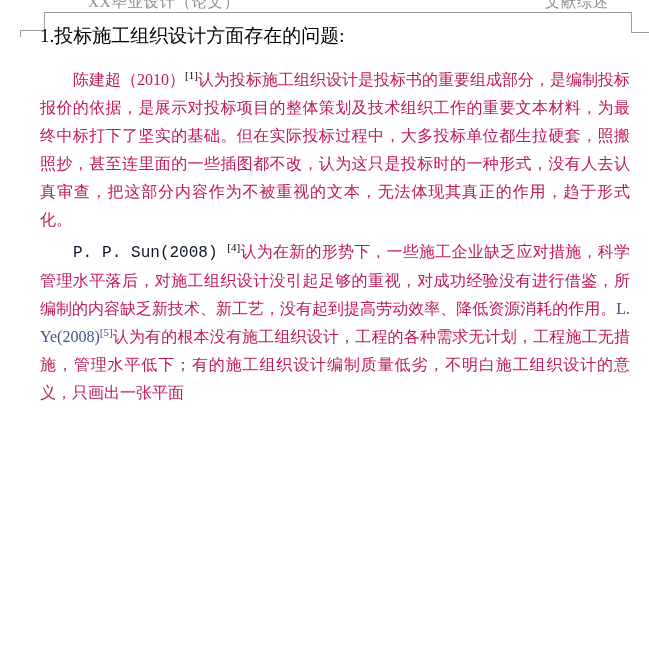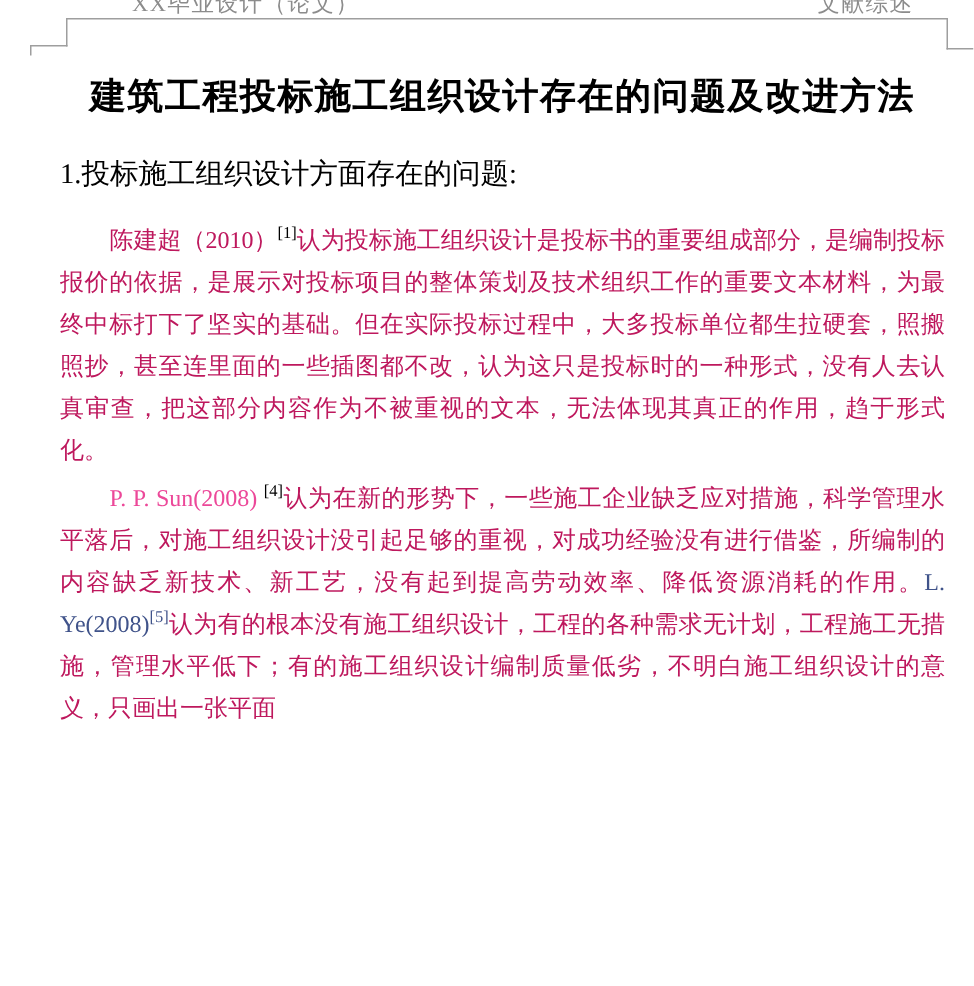--- a/index.html
+++ b/index.html
@@ -27,21 +27,21 @@
   }
   .heading{
     margin:23px 0 0;font-size:19px;font-weight:normal;line-height:26px;color:#000;
   }
   #paragraphs{margin-top:17px;}
   .para{
     font-size:16px;line-height:28px;margin:0 0 4px;
     text-indent:33px;text-align:justify;color:#000;
   }
   .normal{color:#be185d;}
-  .cite-sun{color:#ec4899;}
+  .cite-sun{color:#0f172a;font-family:Liberation Mono, monospace;}
   .cite-ye{color:#40538a;}
   .sup,.sup-ye{
     font-size:11px;vertical-align:super;line-height:0;
   }
   .sup{color:#000;}
   .sup-ye{color:#40538a;}
 </style>
 </head>
 <body>
 
@@ -51,21 +51,20 @@
   <div class="hdr-text hdr-right">文献综述</div>
 
   <div class="rule" style="left:44px;top:12px;width:588px;height:1px;"></div>
   <div class="rule" style="left:44px;top:12px;width:1px;height:19px;"></div>
   <div class="rule" style="left:20px;top:30px;width:25px;height:1px;"></div>
   <div class="rule" style="left:20px;top:30px;width:1px;height:7px;"></div>
   <div class="rule" style="left:631px;top:12px;width:1px;height:21px;"></div>
   <div class="rule" style="left:631px;top:32px;width:18px;height:1px;"></div>
 
   <div id="content">
-    <div class="title">建筑工程投标施工组织设计存在的问题及改进方法</div>
     <div class="heading">1.投标施工组织设计方面存在的问题:</div>
     <div id="paragraphs">
         <p class="para"><span class="normal">陈建超（2010）</span><span class="sup">[1]</span><span class="normal">认为投标施工组织设计是投标书的重要组成部分，是编制投标报价的依据，是展示对投标项目的整体策划及技术组织工作的重要文本材料，为最终中标打下了坚实的基础。但在实际投标过程中，大多投标单位都生拉硬套，照搬照抄，甚至连里面的一些插图都不改，认为这只是投标时的一种形式，没有人去认真审查，把这部分内容作为不被重视的文本，无法体现其真正的作用，趋于形式化。</span></p>
         <p class="para"><span class="cite-sun">P. P. Sun(2008) </span><span class="sup">[4]</span><span class="normal">认为在新的形势下，一些施工企业缺乏应对措施，科学管理水平落后，对施工组织设计没引起足够的重视，对成功经验没有进行借鉴，所编制的内容缺乏新技术、新工艺，没有起到提高劳动效率、降低资源消耗的作用。</span><span class="cite-ye">L. Ye(2008)</span><span class="sup-ye">[5]</span><span class="normal">认为有的根本没有施工组织设计，工程的各种需求无计划，工程施工无措施，管理水平低下；有的施工组织设计编制质量低劣，不明白施工组织设计的意义，只画出一张平面</span></p>
       </div>
   </div>
 
 </div>
 
 </body></html>

